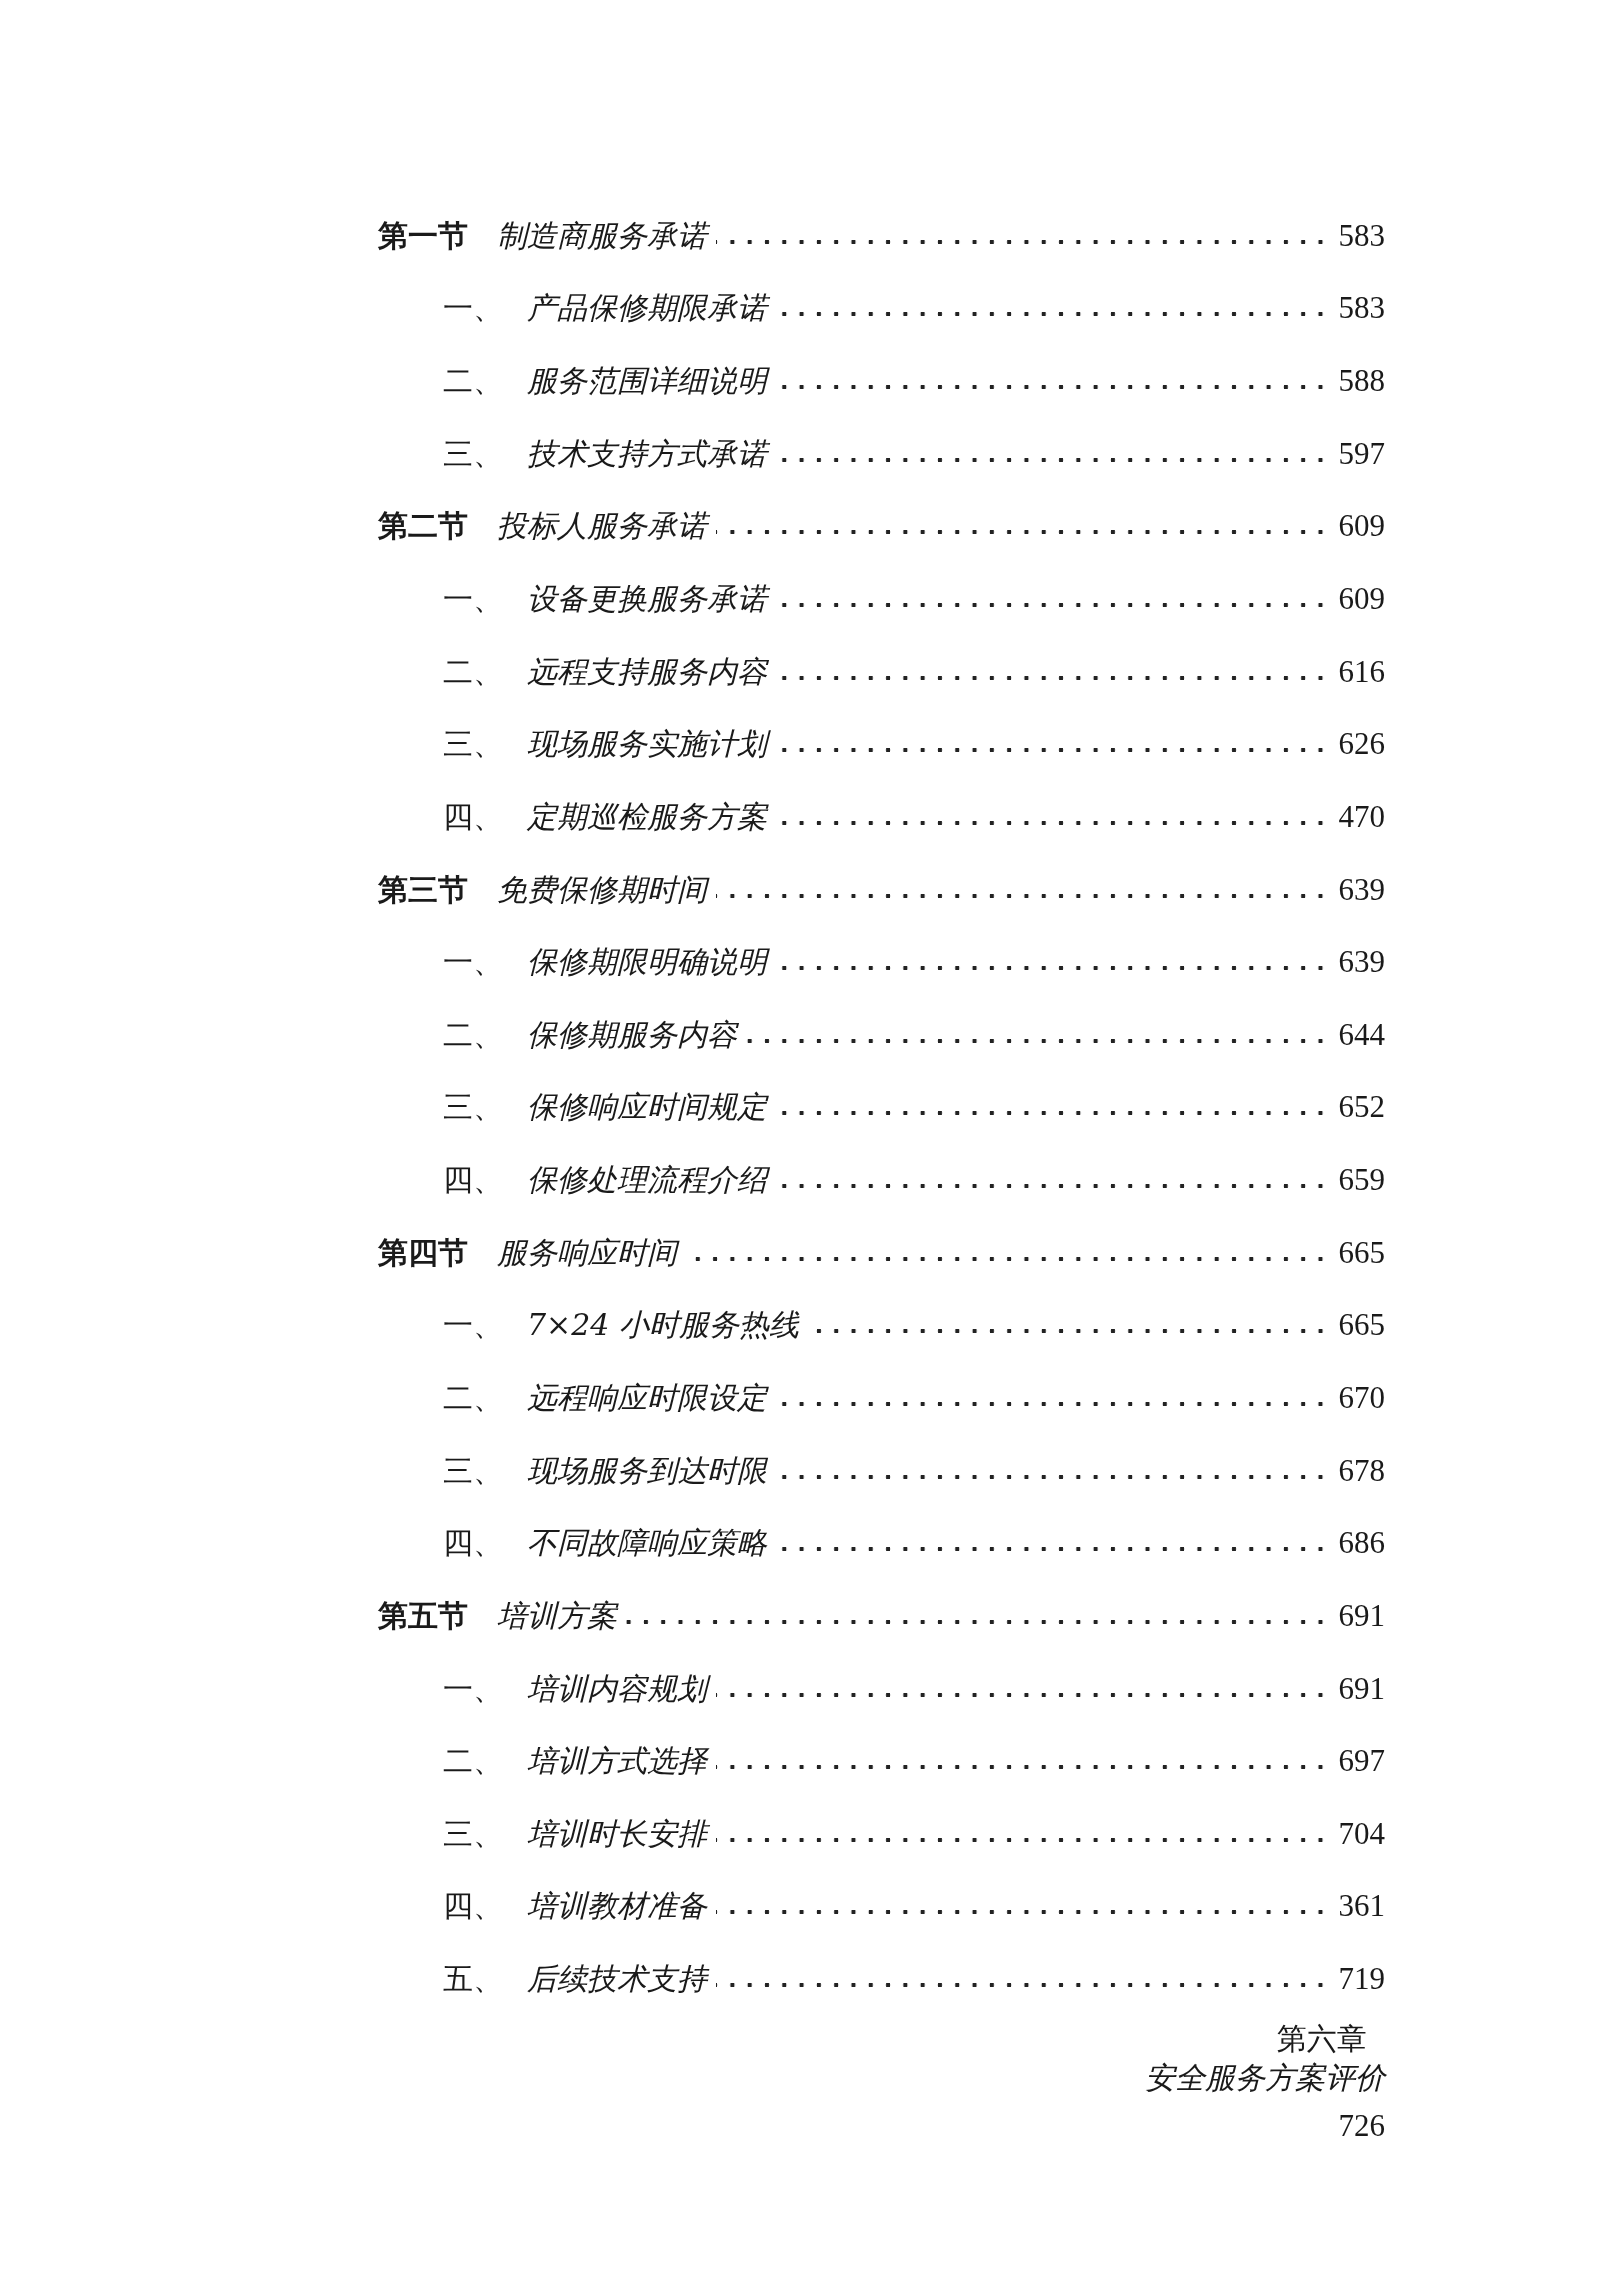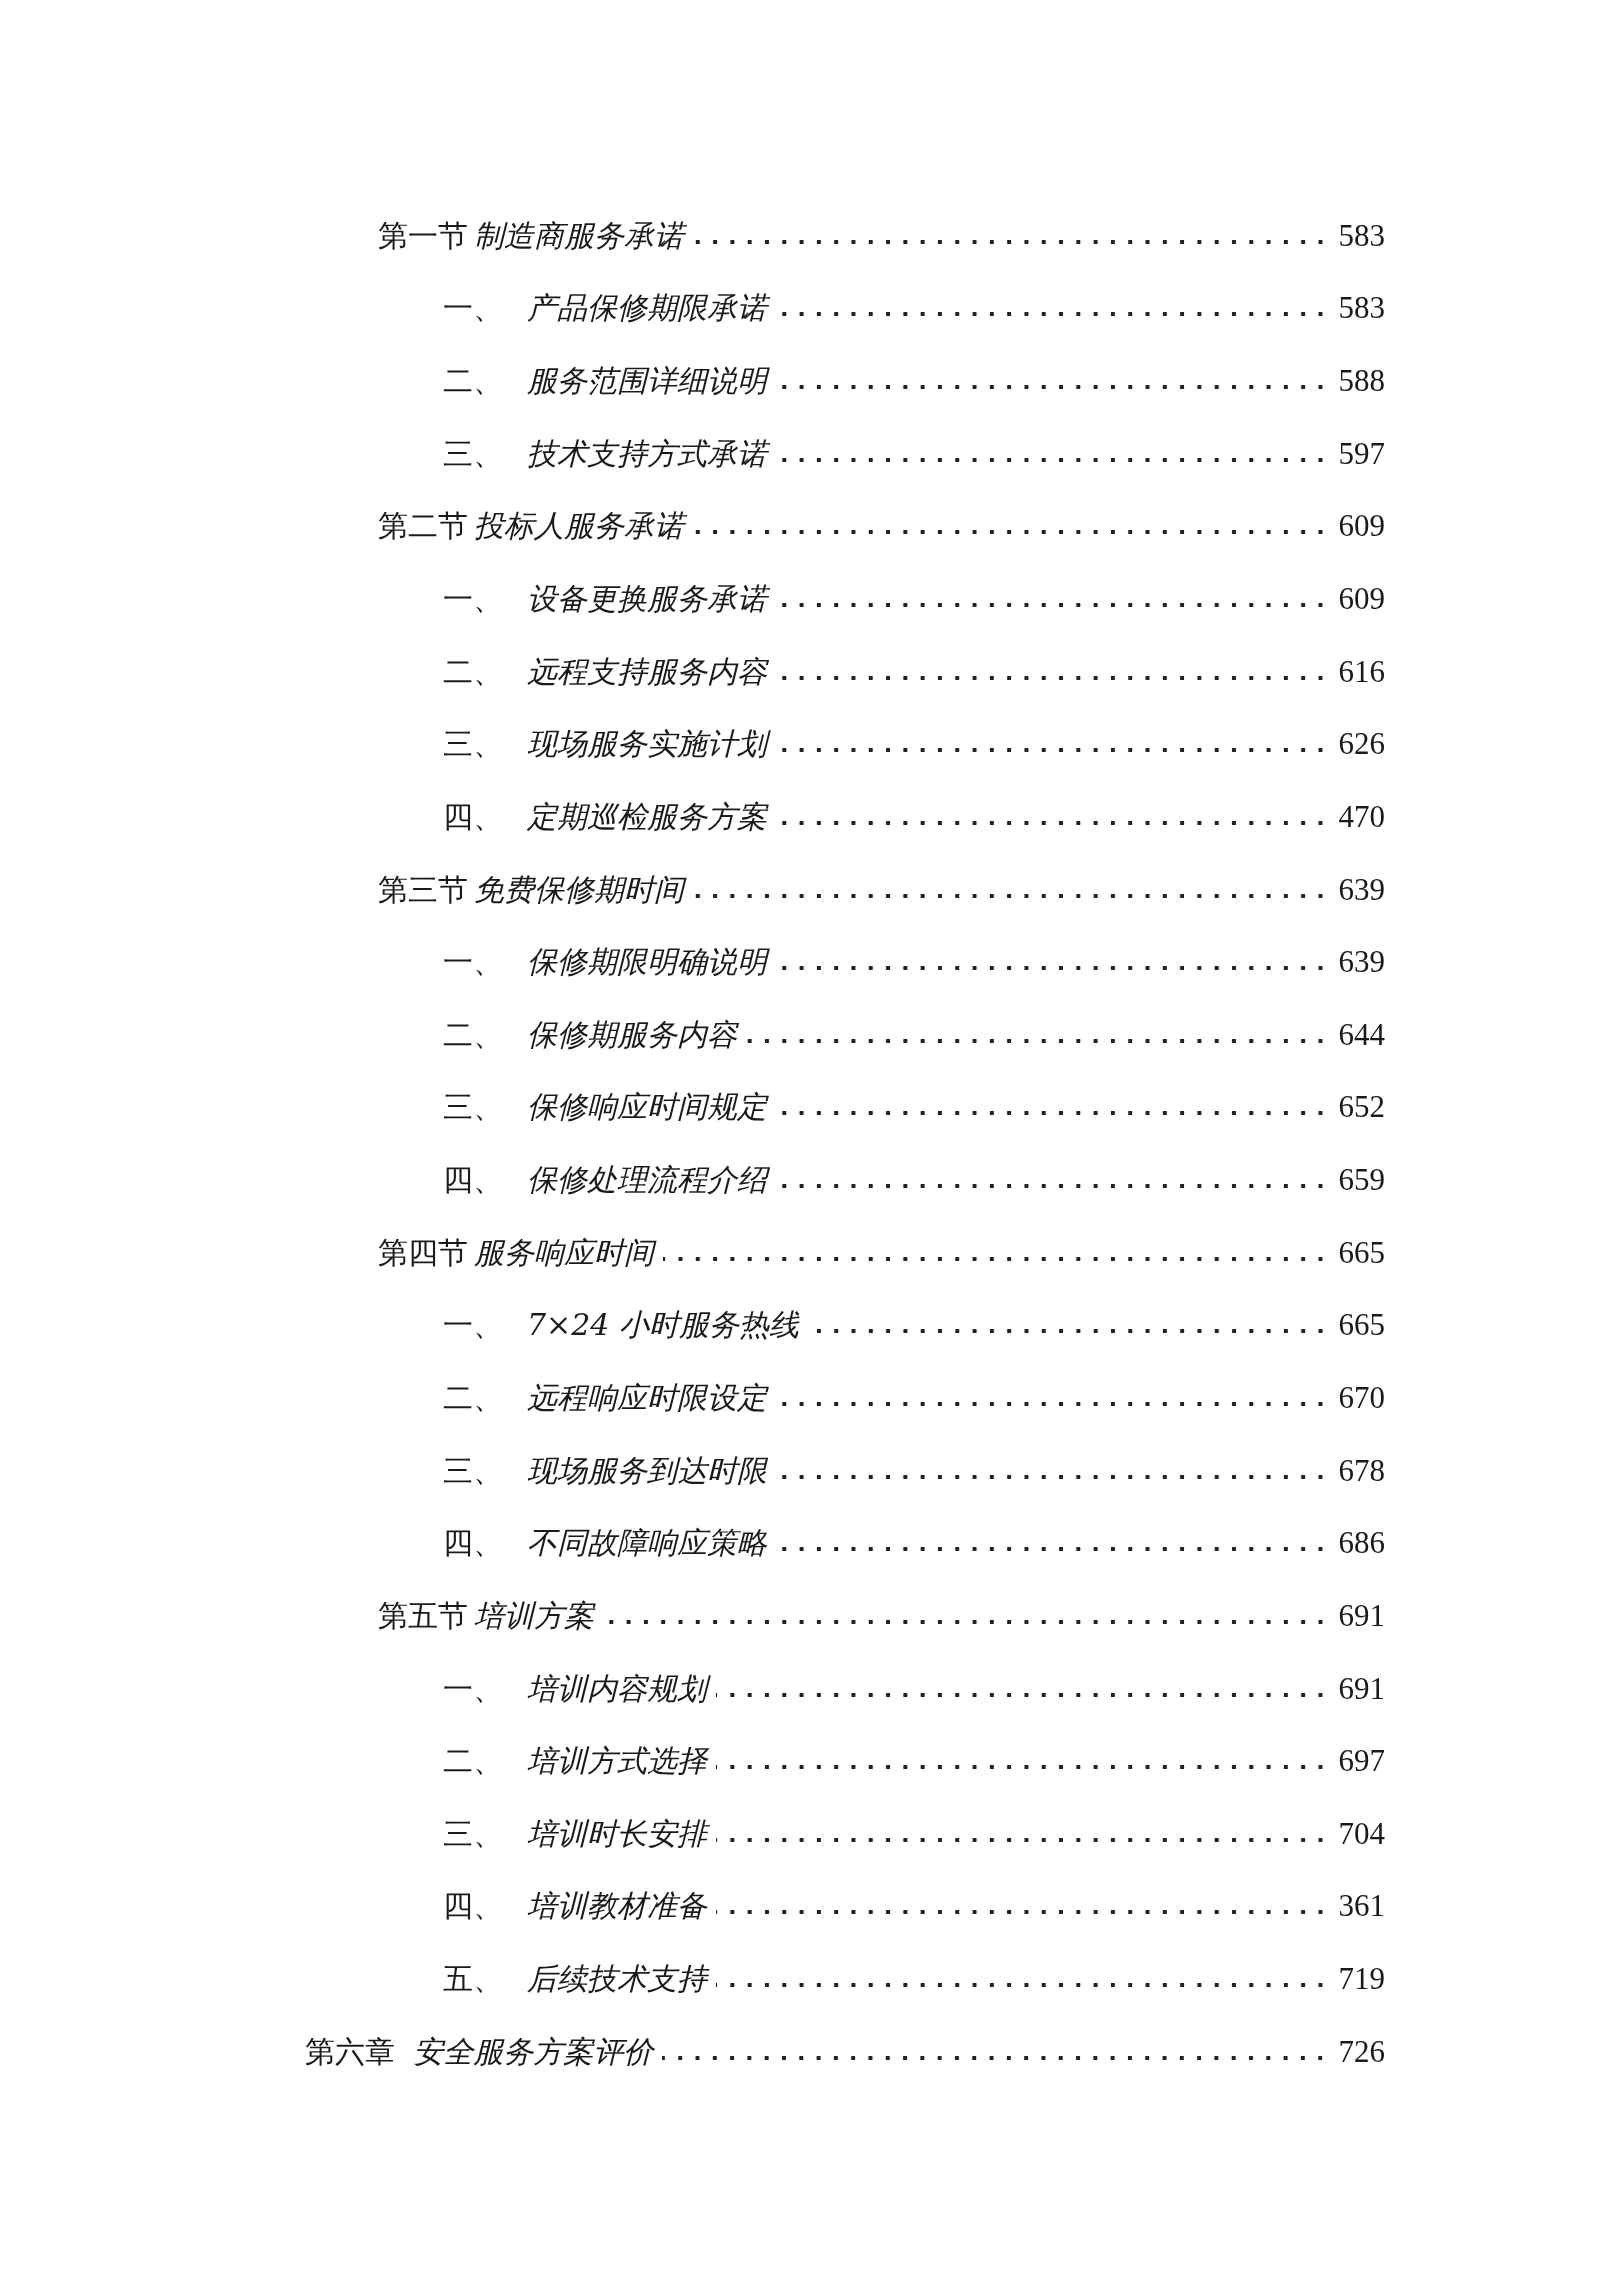--- a/index.html
+++ b/index.html
@@ -15,23 +15,23 @@
       position: absolute;
       height: 52px;
       display: flex;
       align-items: flex-end;
       font-size: 30px;
       line-height: 39px;
       right: 238px;
     }
     .row.section { left: 378px; }
     .row.sub { left: 443px; }
-    .row.chapter { left: 305px; }
+    .row.chapter { left: 314px; flex-direction: column; }
     .num-prefix { white-space: pre; display: inline-block; }
-    .row.section .num-prefix { width: auto; margin-right: 6px; }
+    .row.section .num-prefix { width: auto; margin-right: 29px; font-weight: bold; }
     .row.chapter .num-prefix { width: auto; margin-right: 18.3px; }
     .row.sub .num-prefix { width: 84px; }
     .title { white-space: nowrap; font-style: italic; }
     .leader {
       flex: 1 1 auto;
       margin: 0 9.2px;
       height: 7.9px;
       align-self: flex-end;
       margin-bottom: 9.2px;
       background-image: radial-gradient(circle, #222 2.1px, transparent 2.5px);

